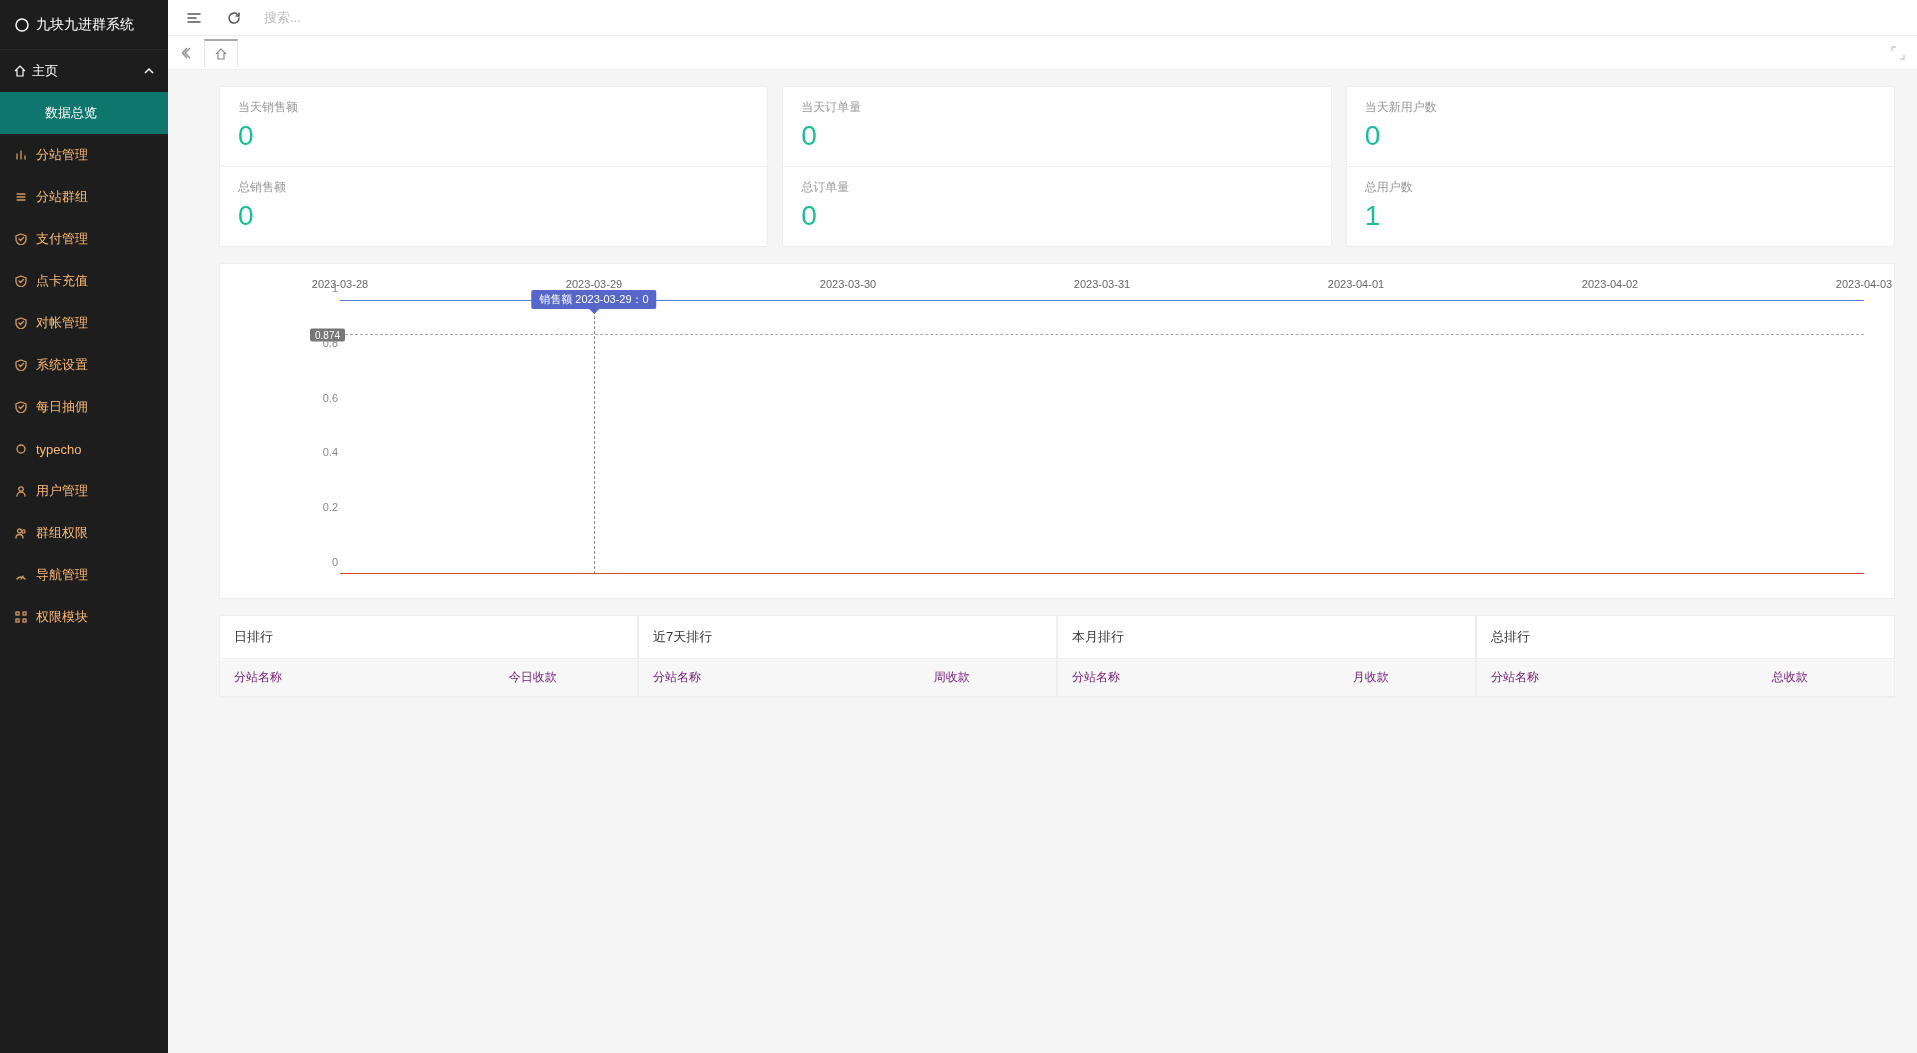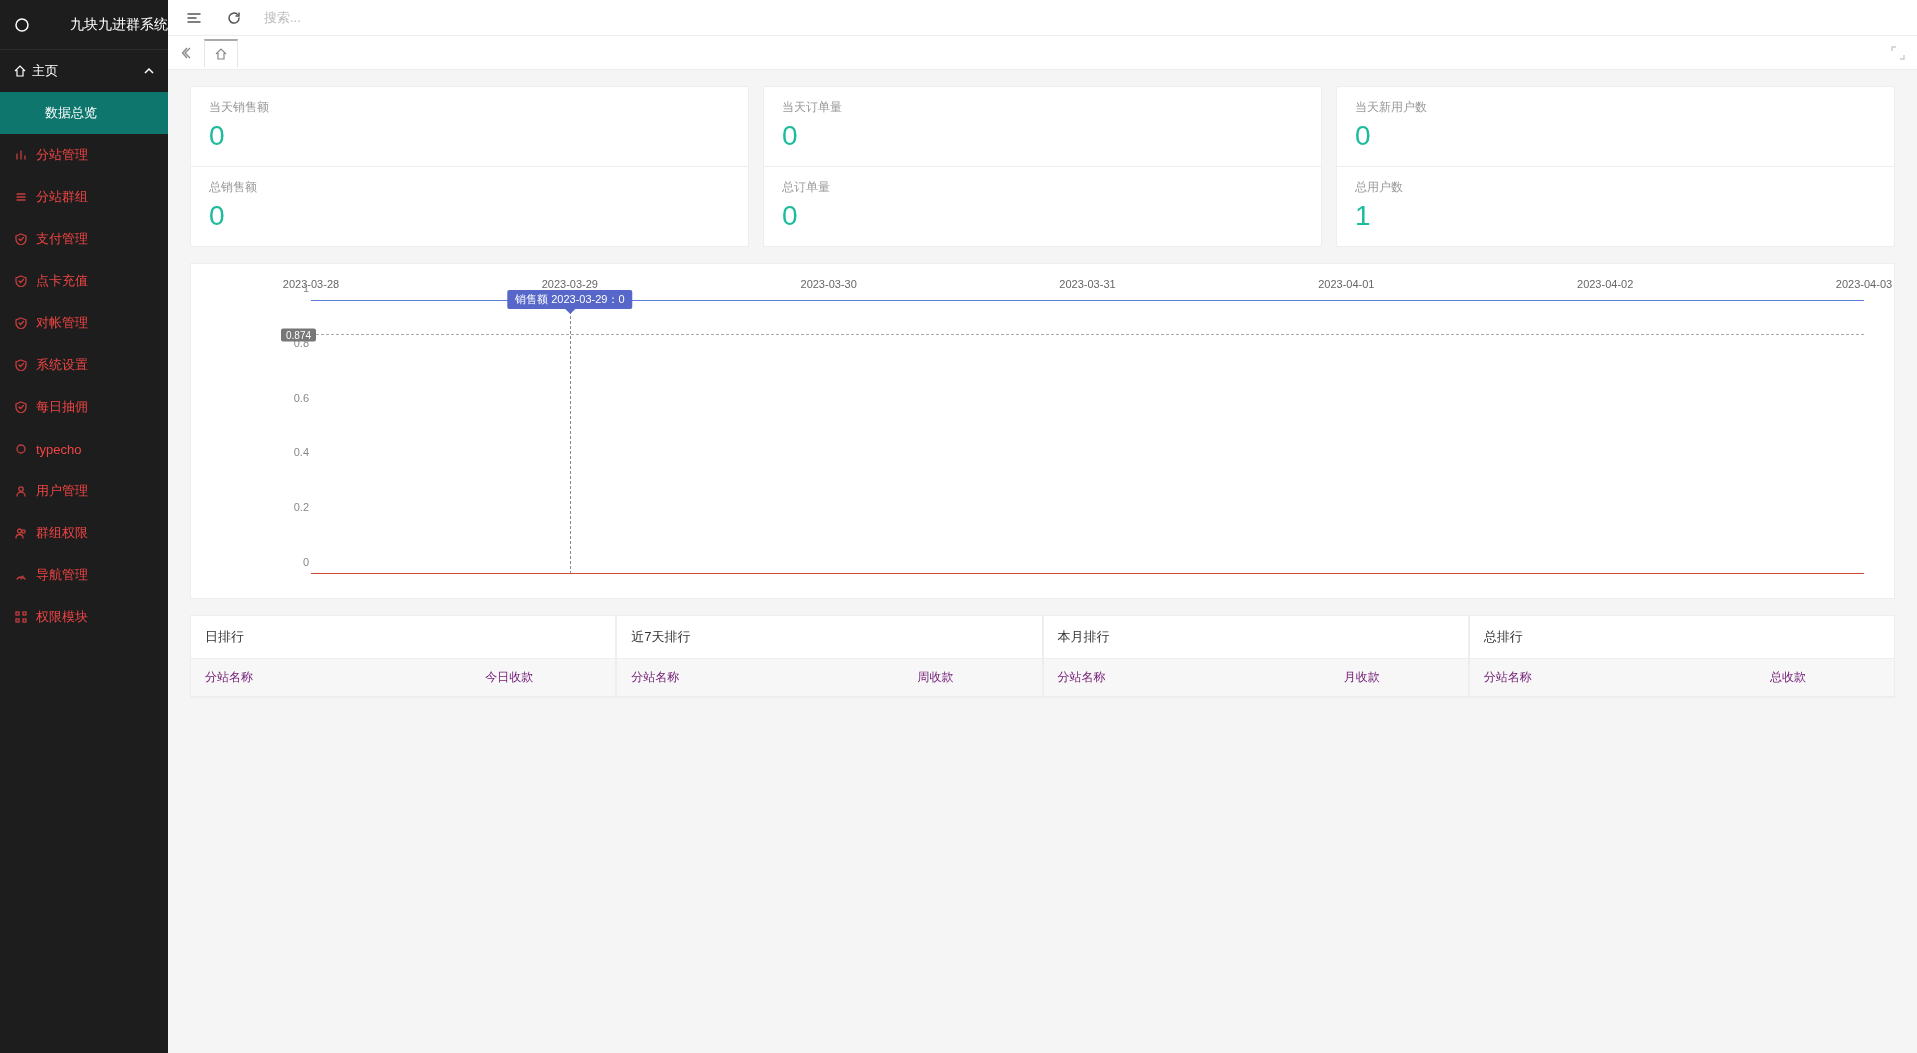--- a/index.html
+++ b/index.html
@@ -1,45 +1,45 @@
 <!DOCTYPE html>
 <html><head>
 <meta charset="utf-8">
 <style>
 * { margin: 0; padding: 0; box-sizing: border-box; }
 body { font-family: -apple-system, "Helvetica Neue", Arial, sans-serif; font-size: 13px; color: #333; background: #f5f5f5; }
 .app { display: flex; height: 100vh; width: 100vw; overflow: hidden; }
 
 
 .sidebar { width: 168px; background: #1d1d1d; color: #a0a0a0; display: flex; flex-direction: column; flex-shrink: 0; }
-.brand { height: 50px; display: flex; align-items: center; padding-left: 14px; color: #fff; font-size: 14px; border-bottom: 1px solid #2a2a2a; justify-content: space-between; }
+.brand { height: 50px; display: flex; align-items: center; padding-left: 14px; color: #fff; font-size: 14px; border-bottom: 1px solid #2a2a2a; }
 .brand-icon { margin-right: 6px; display: inline-flex; }
 .nav-header { height: 42px; display: flex; align-items: center; justify-content: space-between; padding: 0 14px; color: #fff; font-size: 13px; cursor: pointer; }
 .nav-header .left { display: flex; align-items: center; gap: 6px; }
-.nav-item { height: 42px; display: flex; align-items: center; padding-left: 14px; cursor: pointer; color: #ef4444; gap: 8px; font-size: 13px; }
+.nav-item { height: 42px; display: flex; align-items: center; padding-left: 14px; cursor: pointer; color: #fdba74; gap: 8px; font-size: 13px; }
 .nav-item.active { background: #0f766e; color: #fff; padding-left: 45px; }
 .nav-item .ic { width: 14px; height: 14px; display: inline-flex; align-items: center; justify-content: center; opacity: .8; }
 
 
 .main { flex: 1; display: flex; flex-direction: column; min-width: 0; }
 .topbar { height: 36px; background: #fff; display: flex; padding: 0 8px; gap: 4px; border-bottom: 1px solid #eee; }
 .topbar .icon-btn { width: 36px; height: 36px; display: flex; align-items: center; justify-content: center; cursor: pointer; color: #555; }
 .topbar .search { flex: 1; border: none; outline: none; font-size: 13px; padding: 0 8px; color: #555; }
 .topbar .search::placeholder { color: #bbb; }
 
 
 .tabsbar { height: 34px; background: #fff; display: flex; align-items: center; border-bottom: 1px solid #eee; padding-left: 6px; }
 .tabsbar .icon-btn { width: 28px; height: 28px; display: flex; align-items: center; justify-content: center; cursor: pointer; color: #888; }
 .tab { width: 34px; height: 28px; display: flex; align-items: center; justify-content: center; border: 1px solid #e5e5e5; border-bottom: none; margin-left: 2px; background: #fff; cursor: pointer; }
 .tab.active { border-top: 2px solid #aaa; }
 .tabsbar .spacer { flex: 1; }
 .tabsbar .right-icn { color: #ccc; padding-right: 12px; }
 
 
-.content { flex: 1; overflow: auto; padding: 16px 22px; }
+.content { flex: 1; overflow: auto; padding: 16px 22px; margin-left: 29px; }
 
 .stat-row { display: grid; grid-template-columns: 1fr 1fr 1fr; gap: 14px; }
 .stat-card { background: #fff; border: 1px solid #eee; border-radius: 2px; }
 .stat-cell { padding: 12px 18px 14px; }
 .stat-cell + .stat-cell { border-top: 1px solid #eee; }
 .stat-label { color: #999; font-size: 12px; margin-bottom: 4px; }
 .stat-value { color: #1abc9c; font-size: 28px; font-weight: 400; }
 
 
 .chart-card { background: #fff; border: 1px solid #eee; margin-top: 16px; padding: 14px 10px 20px; position: relative; }

